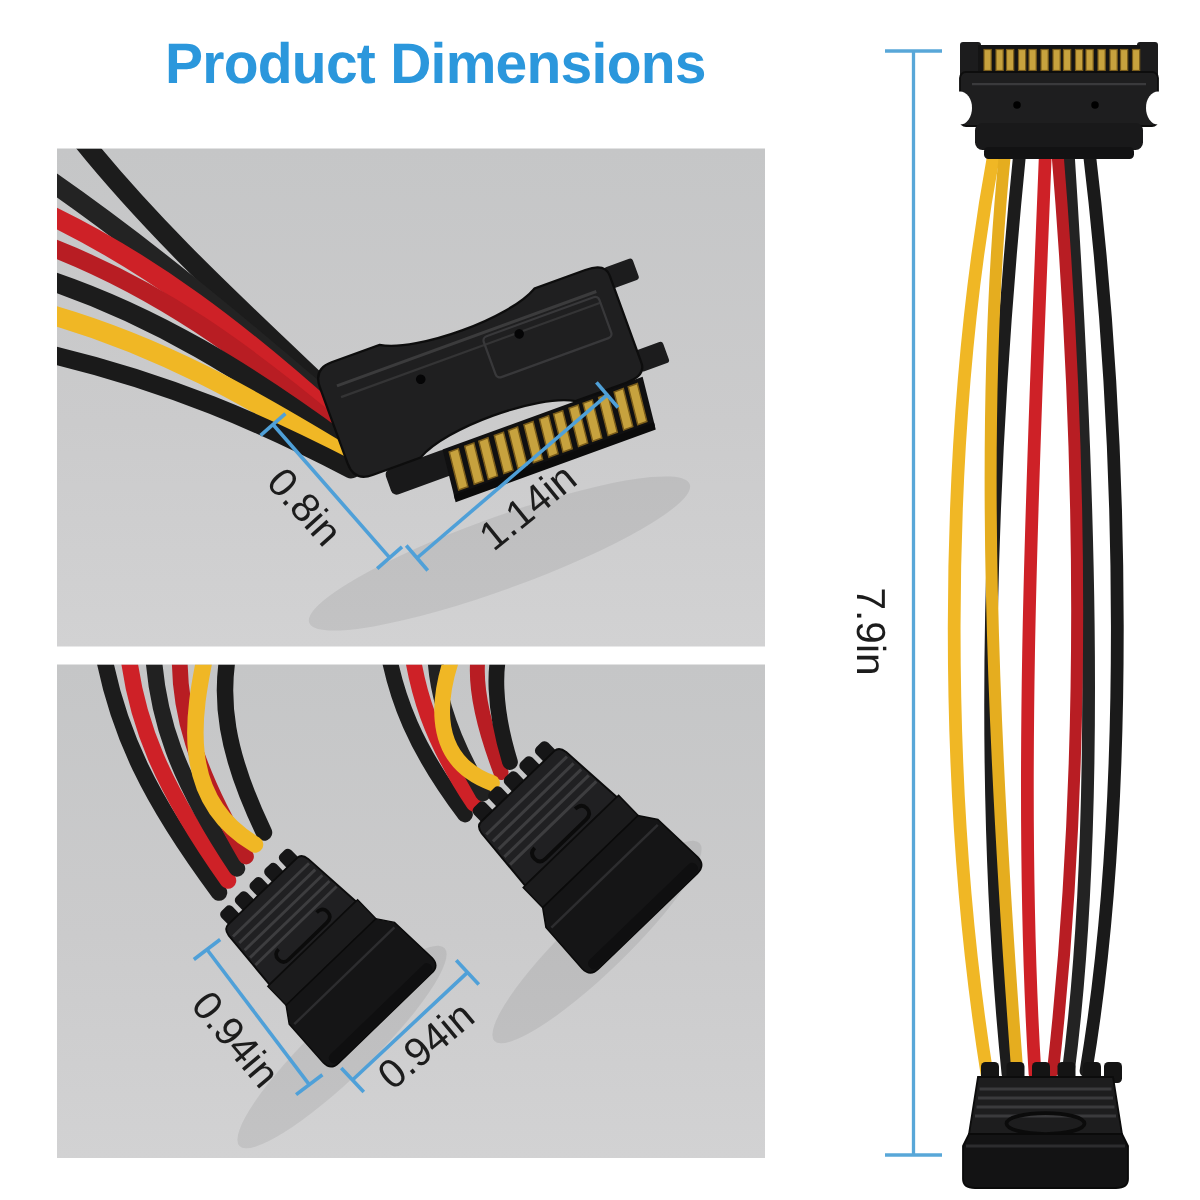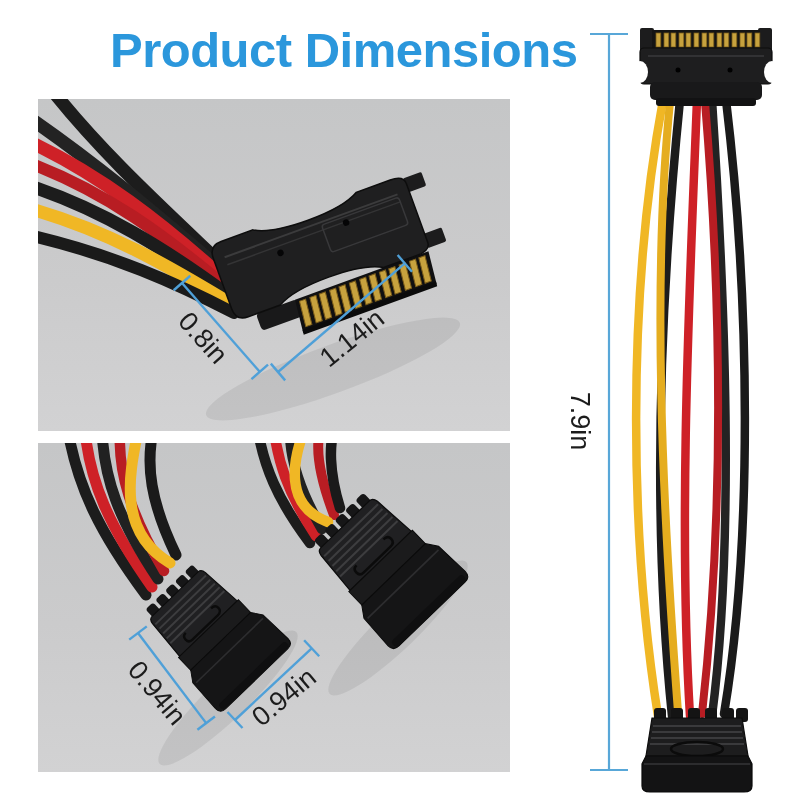--- a/index.html
+++ b/index.html
@@ -2,21 +2,21 @@
 <html><head>
 <meta charset="utf-8">
 <style>
   html,body{margin:0;padding:0;background:#ffffff;}
   #stage{
     position:relative;width:800px;height:800px;background:#ffffff;
     font-family:"Liberation Sans",sans-serif;overflow:hidden;
   }
   .page-title{
     position:absolute;left:110px;top:22px;
-    font-size:49px;font-weight:700;letter-spacing:-0.5px;
+    font-size:38px;font-weight:700;letter-spacing:-0.5px;
     color:#2b97dc;white-space:nowrap;
   }
   .photo-panel{
     position:absolute;left:38px;width:472px;
     background:linear-gradient(180deg,#c5c6c7 0%,#cbcbcc 55%,#d2d2d3 100%);
     overflow:hidden;
   }
   #panel-male{top:99px;height:332px;}
   #panel-female{top:443px;height:329px;}
   .photo-panel svg{display:block;}

